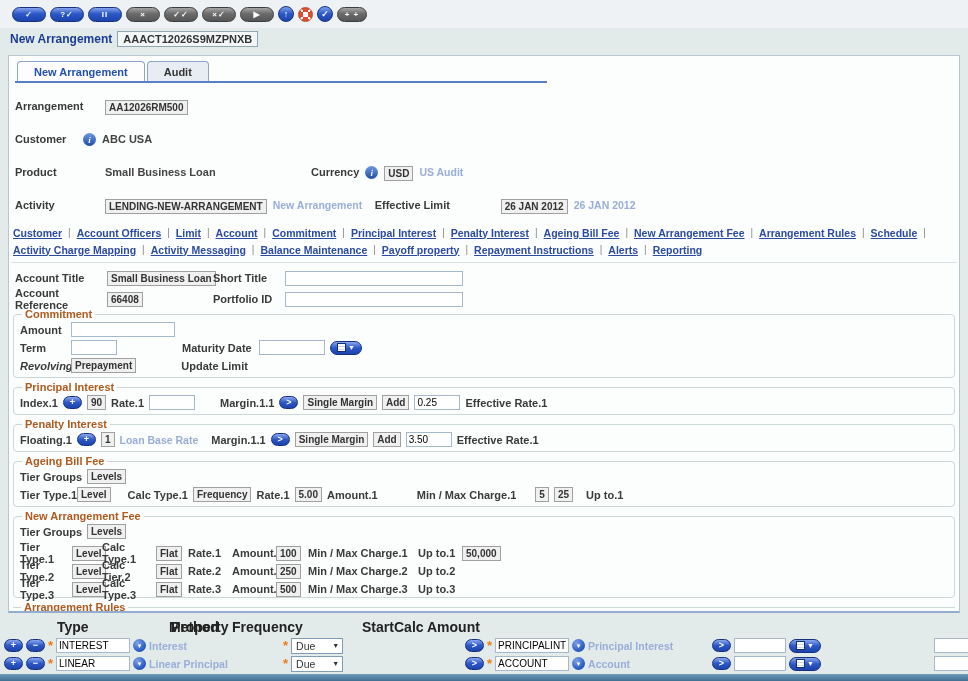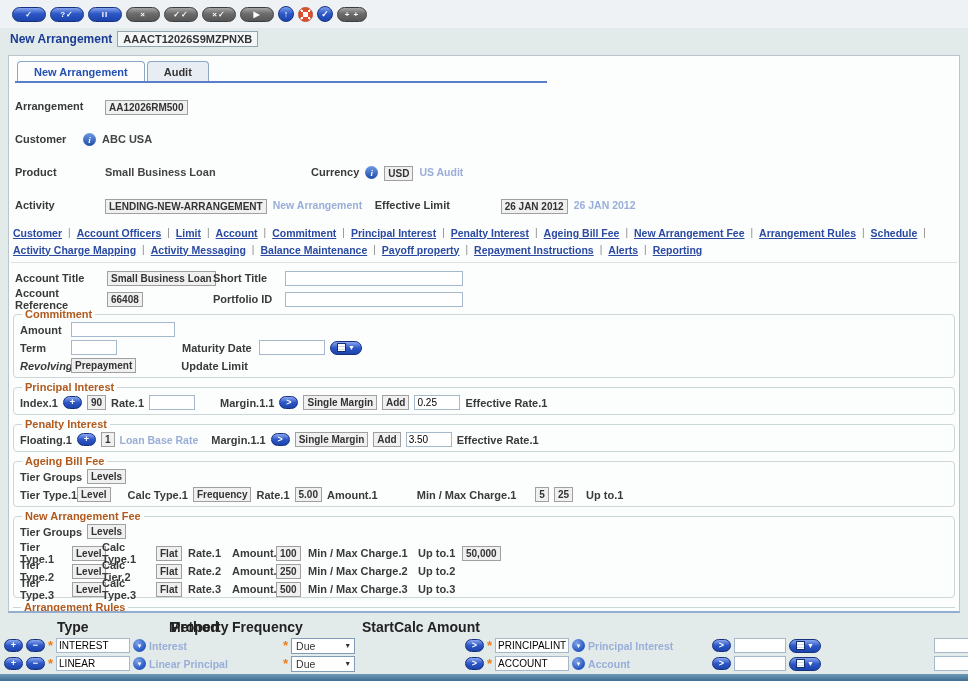--- a/index.html
+++ b/index.html
@@ -123,21 +123,21 @@
   .ghead span { position:absolute; top:2px; font-weight:bold; color:#222; font-size:14px; }
   .grow { position:absolute; left:0; width:968px; height:17px; }
   .grp { position:absolute; top:0; display:flex; align-items:center; gap:3px; height:17px; }
   .chev {
     display:inline-flex; align-items:center; justify-content:center;
     width:13px; height:13px; border-radius:50%;
     background:radial-gradient(circle at 35% 30%, #7fa2e8, #2256c0 70%); color:#fff; font-size:7px; cursor:pointer;
   }
   .sel {
     display:inline-flex; align-items:center; justify-content:space-between;
-    width:64px; height:16px; border:1px solid #7f9db9; background:#fff;
+    width:52px; height:16px; border:1px solid #7f9db9; background:#fff;
     padding:0 3px 0 4px; font-size:10.5px; cursor:pointer;
   }
   .sel .arr { font-size:7px; color:#333; }
   .ginp { width:74px; }
   .ginp.sm { width:52px; }
   .ginp.amt { width:46px; }
   
   .bottom-bar { position:absolute; left:0; right:0; bottom:0; height:7px; background:linear-gradient(#6d9ab8,#3f6f92); }
 </style>
 </head>

